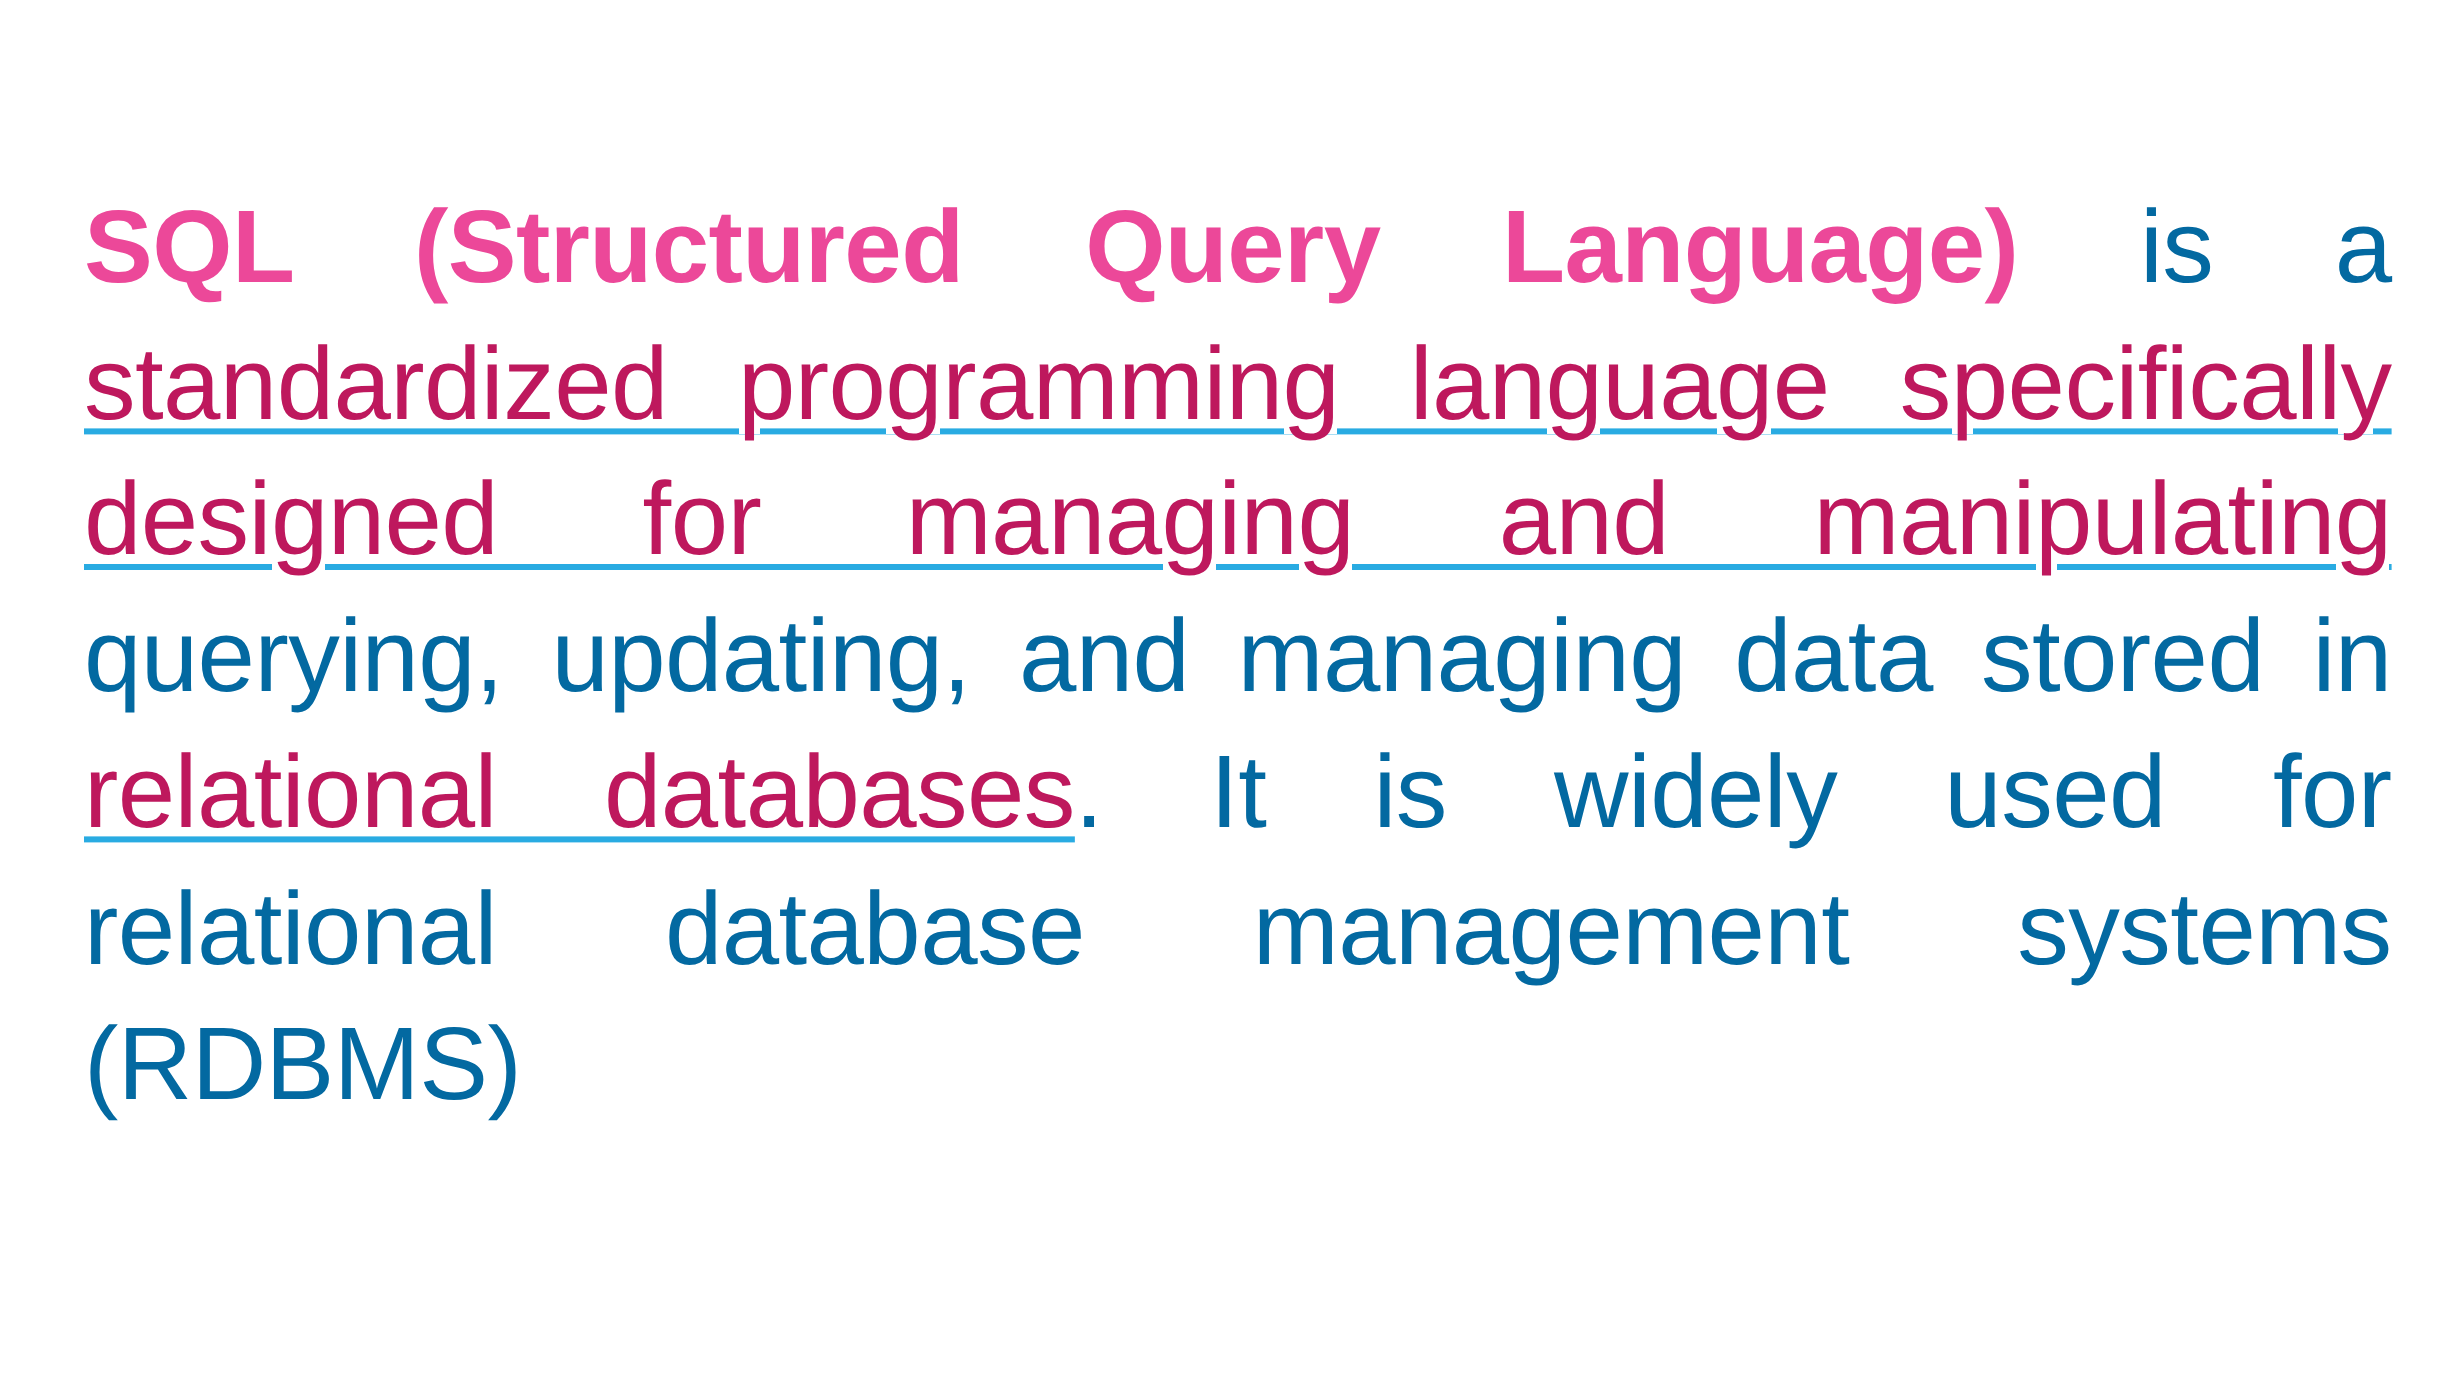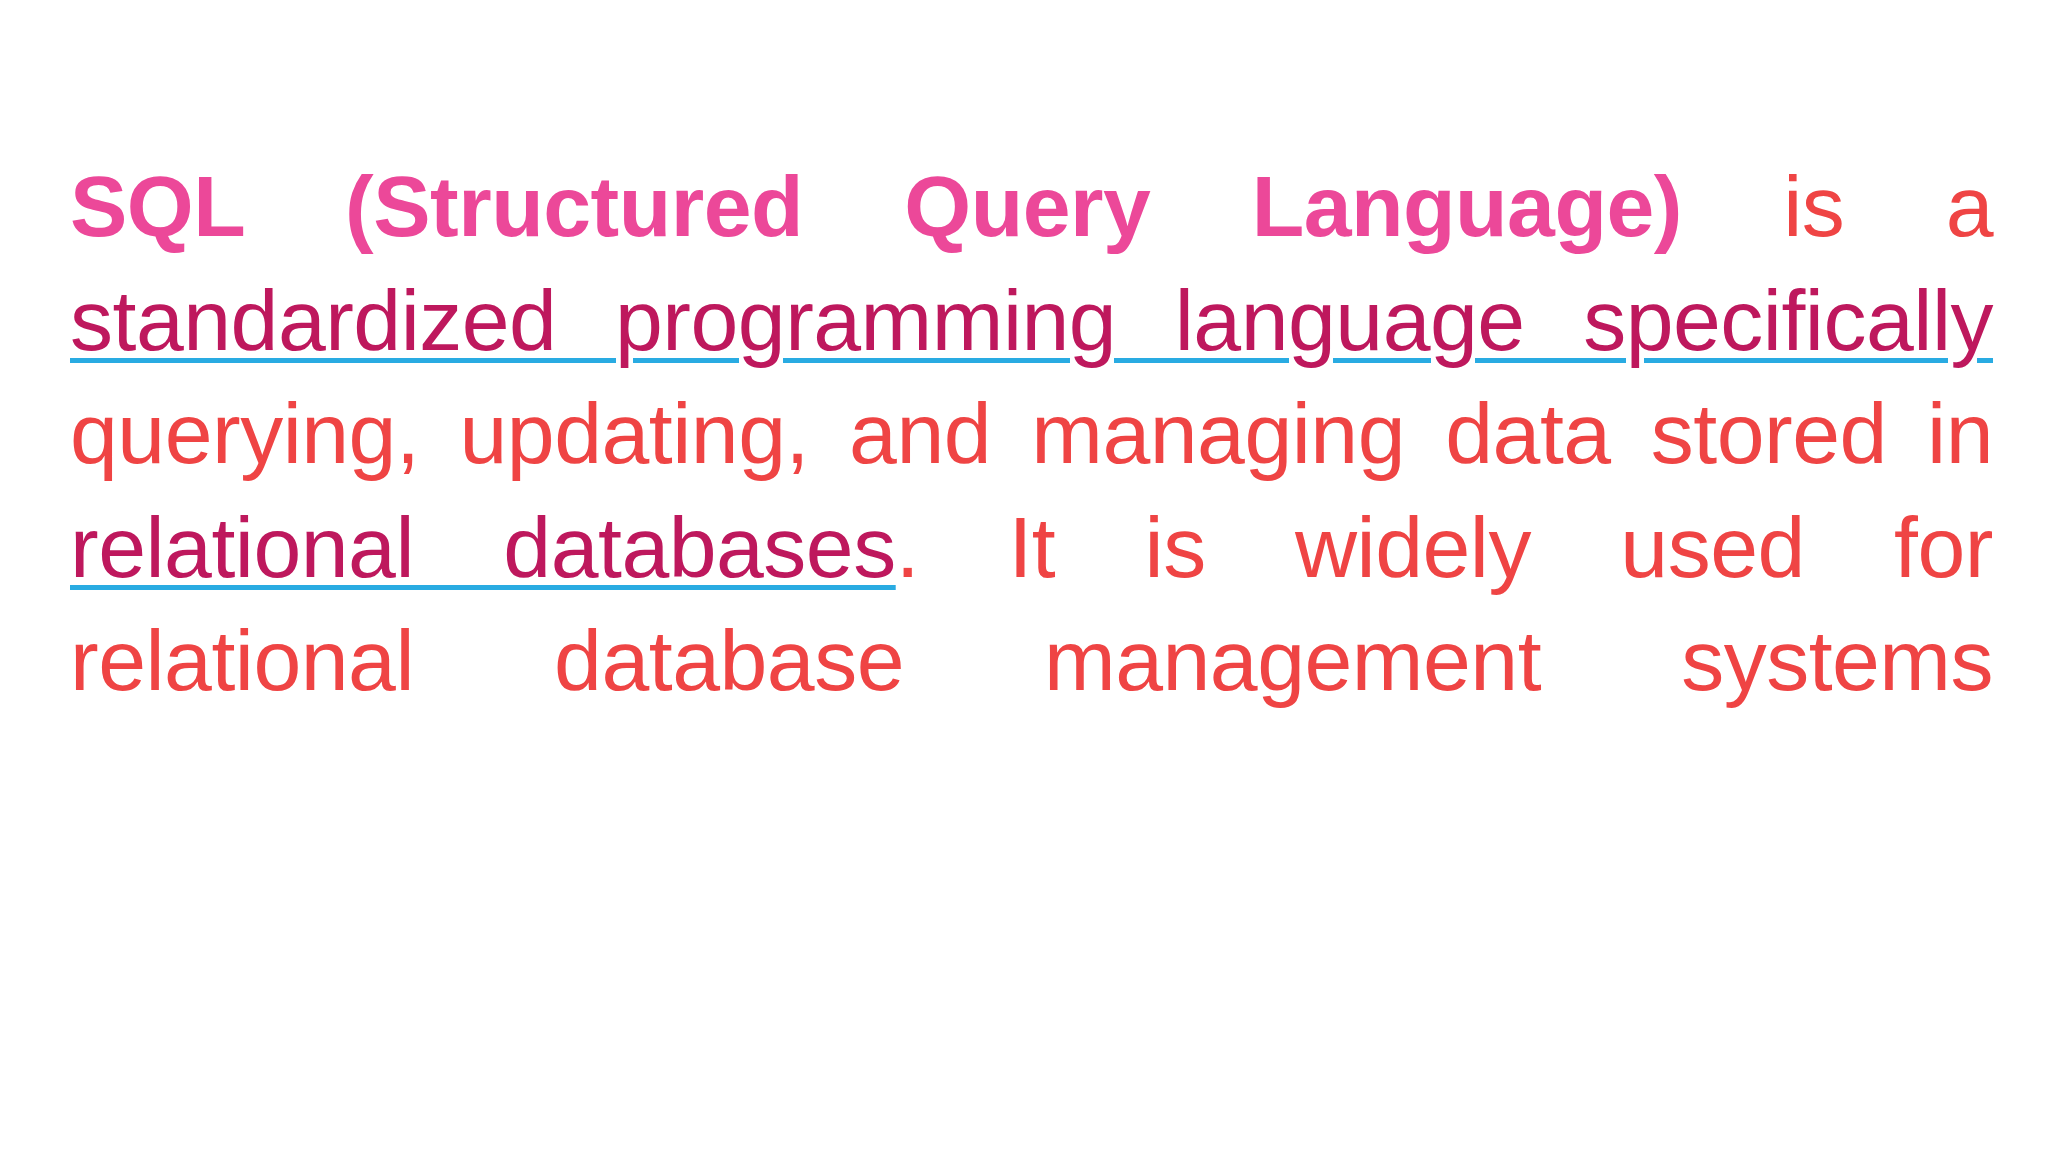--- a/index.html
+++ b/index.html
@@ -41,36 +41,38 @@
   .align-left {
     text-align: left;
     text-align-last: left;
   }
   .seg-bold {
     font-weight: 700;
     color: #ec4899;
   }
   .seg-normal {
     font-weight: 400;
-    color: #ef4444;
+    color: #0369a1;
   }
   .seg-link {
     font-weight: 400;
     color: #be185d;
     text-decoration: underline;
     text-decoration-color: #29abe2;
     text-decoration-thickness: 5px;
     text-underline-offset: 8px;
     cursor: pointer;
   }
 </style>
 </head>
 <body>
 
 <div class="slide">
   <div class="paragraph">
       <div class="line align-justify"><span class="seg-bold">SQL (Structured Query Language)</span><span class="seg-normal"> is a</span></div>
       <div class="line align-justify"><span class="seg-link">standardized programming language specifically</span></div>
+      <div class="line align-justify"><span class="seg-link">designed for managing and manipulating</span></div>
       <div class="line align-justify"><span class="seg-normal">querying, updating, and managing data stored in</span></div>
       <div class="line align-justify"><span class="seg-link">relational databases</span><span class="seg-normal">. It is widely used for</span></div>
       <div class="line align-justify"><span class="seg-normal">relational database management systems</span></div>
+      <div class="line align-left"><span class="seg-normal">(RDBMS)</span></div>
     </div>
 </div>
 
 </body></html>

